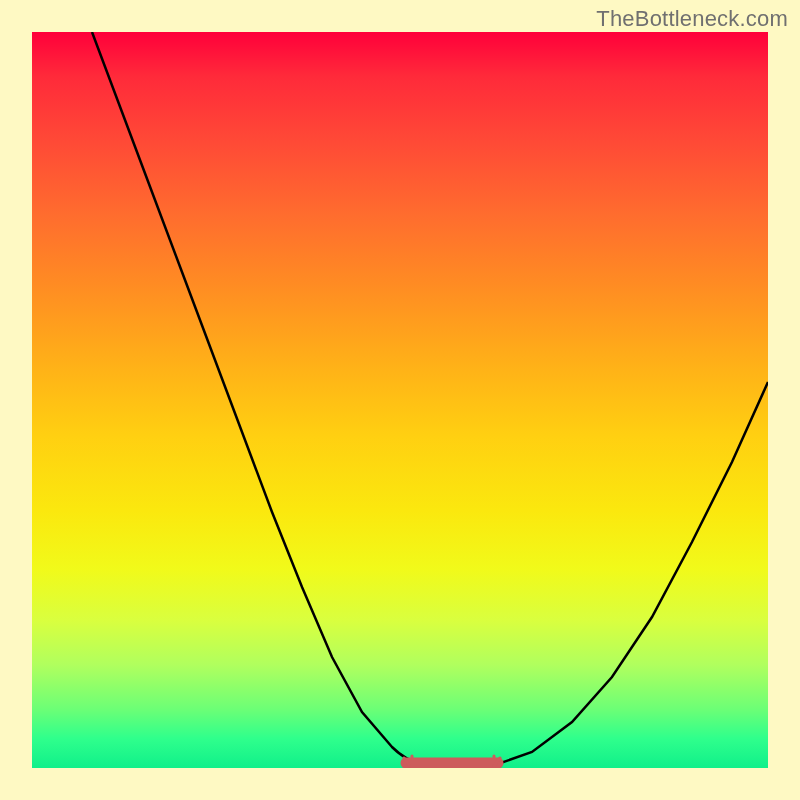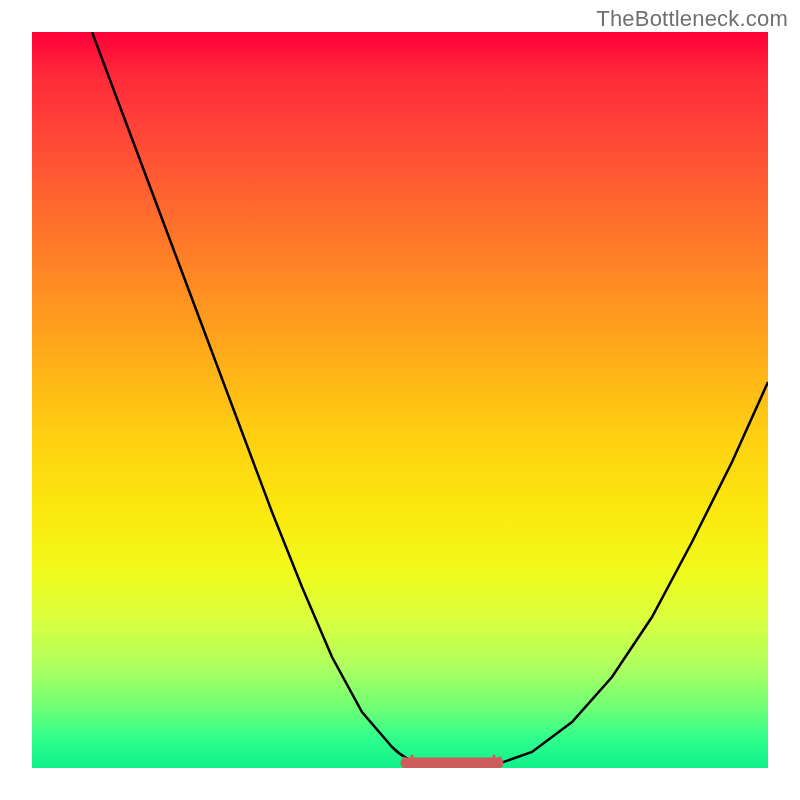--- a/index.html
+++ b/index.html
@@ -8,21 +8,21 @@
     width: 800px;
     height: 800px;
     background: #000;
     font-family: Arial, Helvetica, sans-serif;
     overflow: hidden;
   }
   .outer {
     position: relative;
     width: 800px;
     height: 800px;
-    background: #ffffff;
+    background: #fef9c3;
   }
   .plot {
     position: absolute;
     left: 32px;
     top: 32px;
     width: 736px;
     height: 736px;
     
     background: linear-gradient(to bottom,
       #ff003a 0%,

